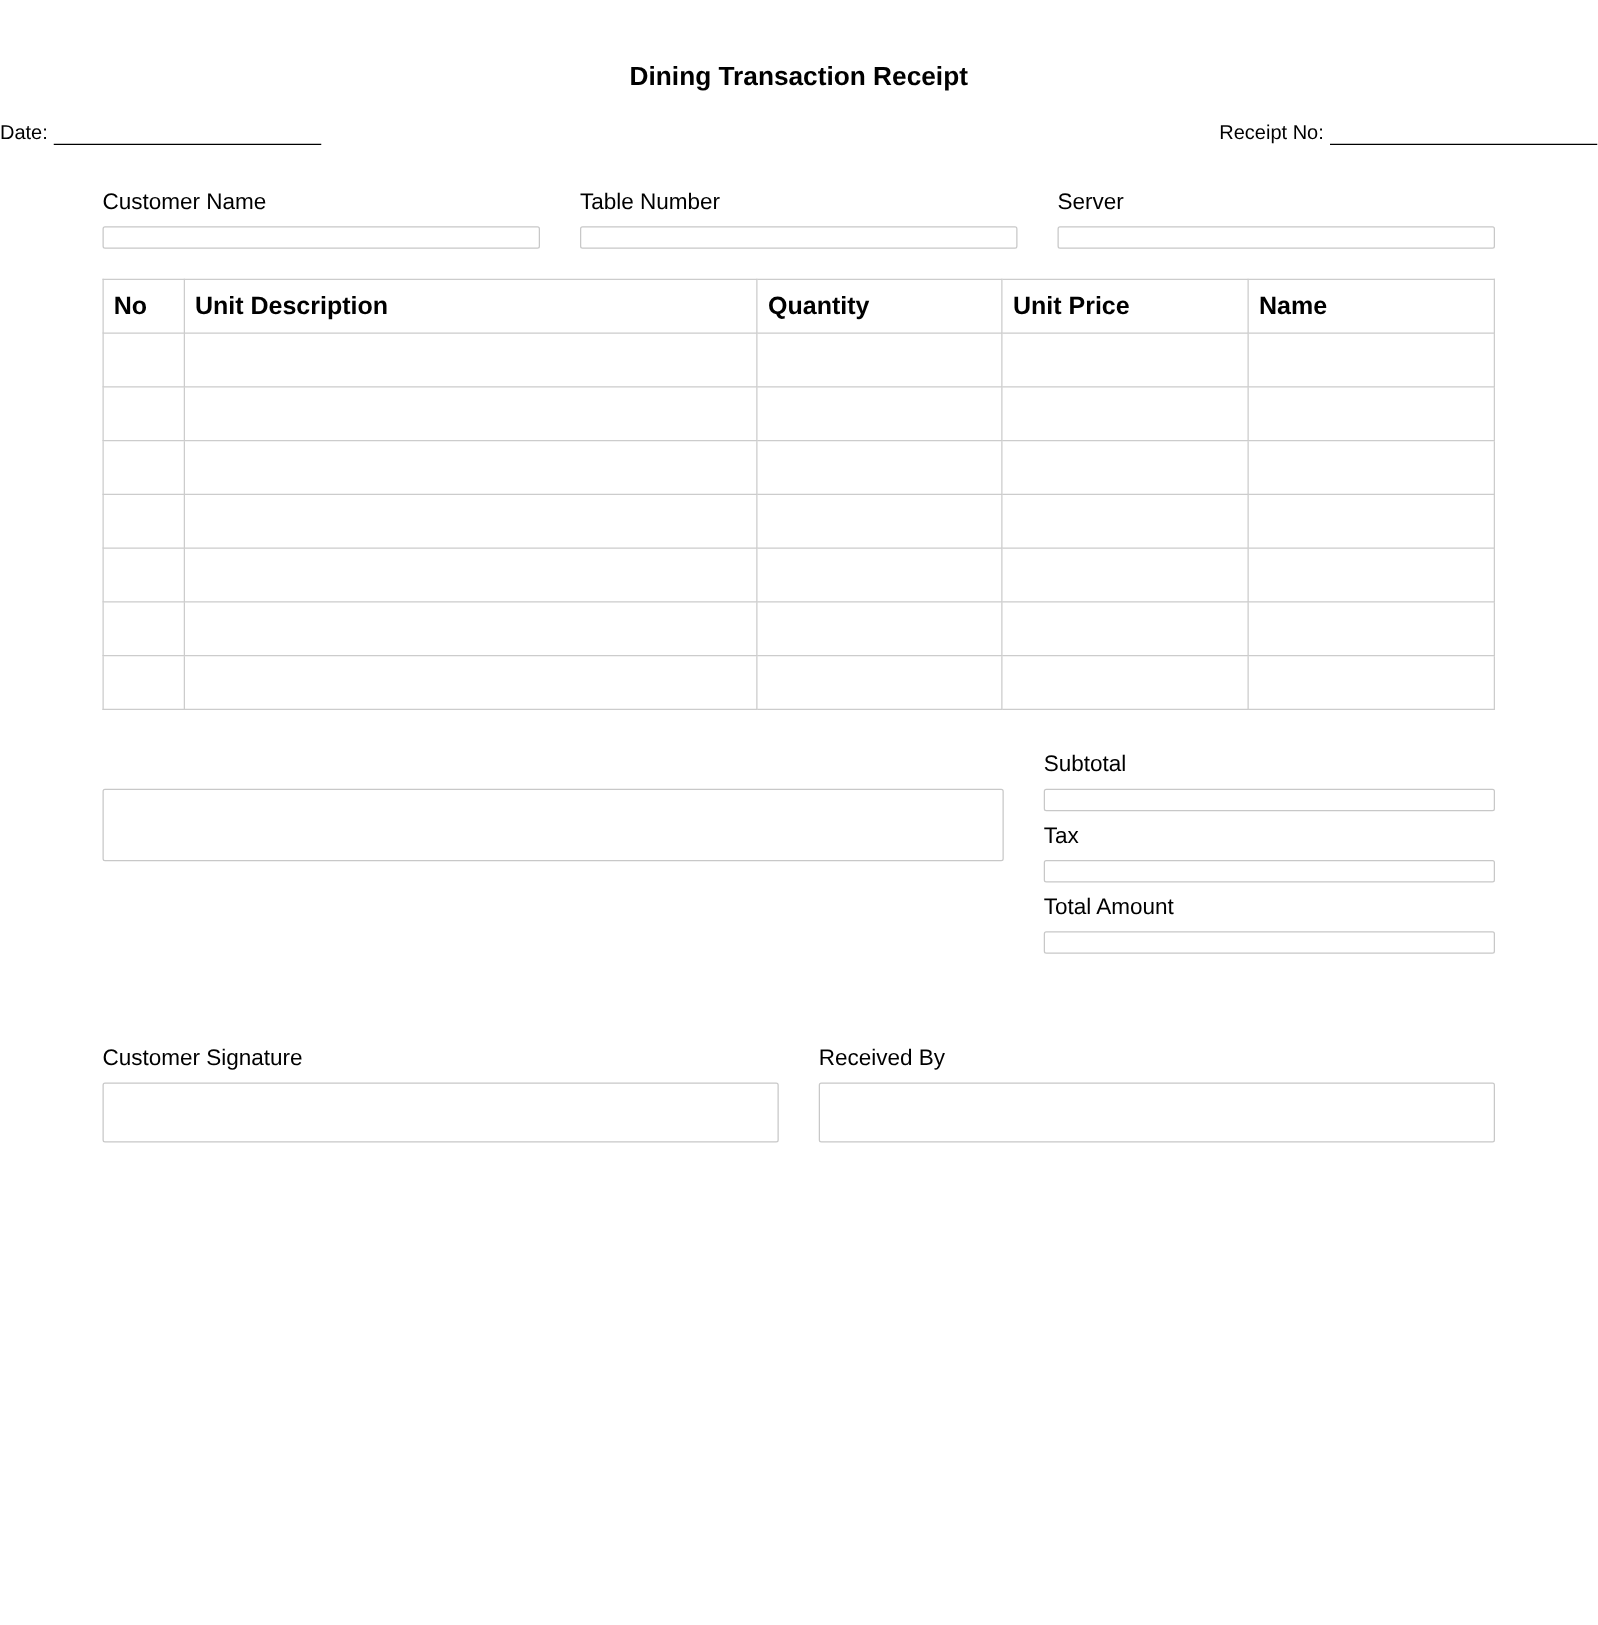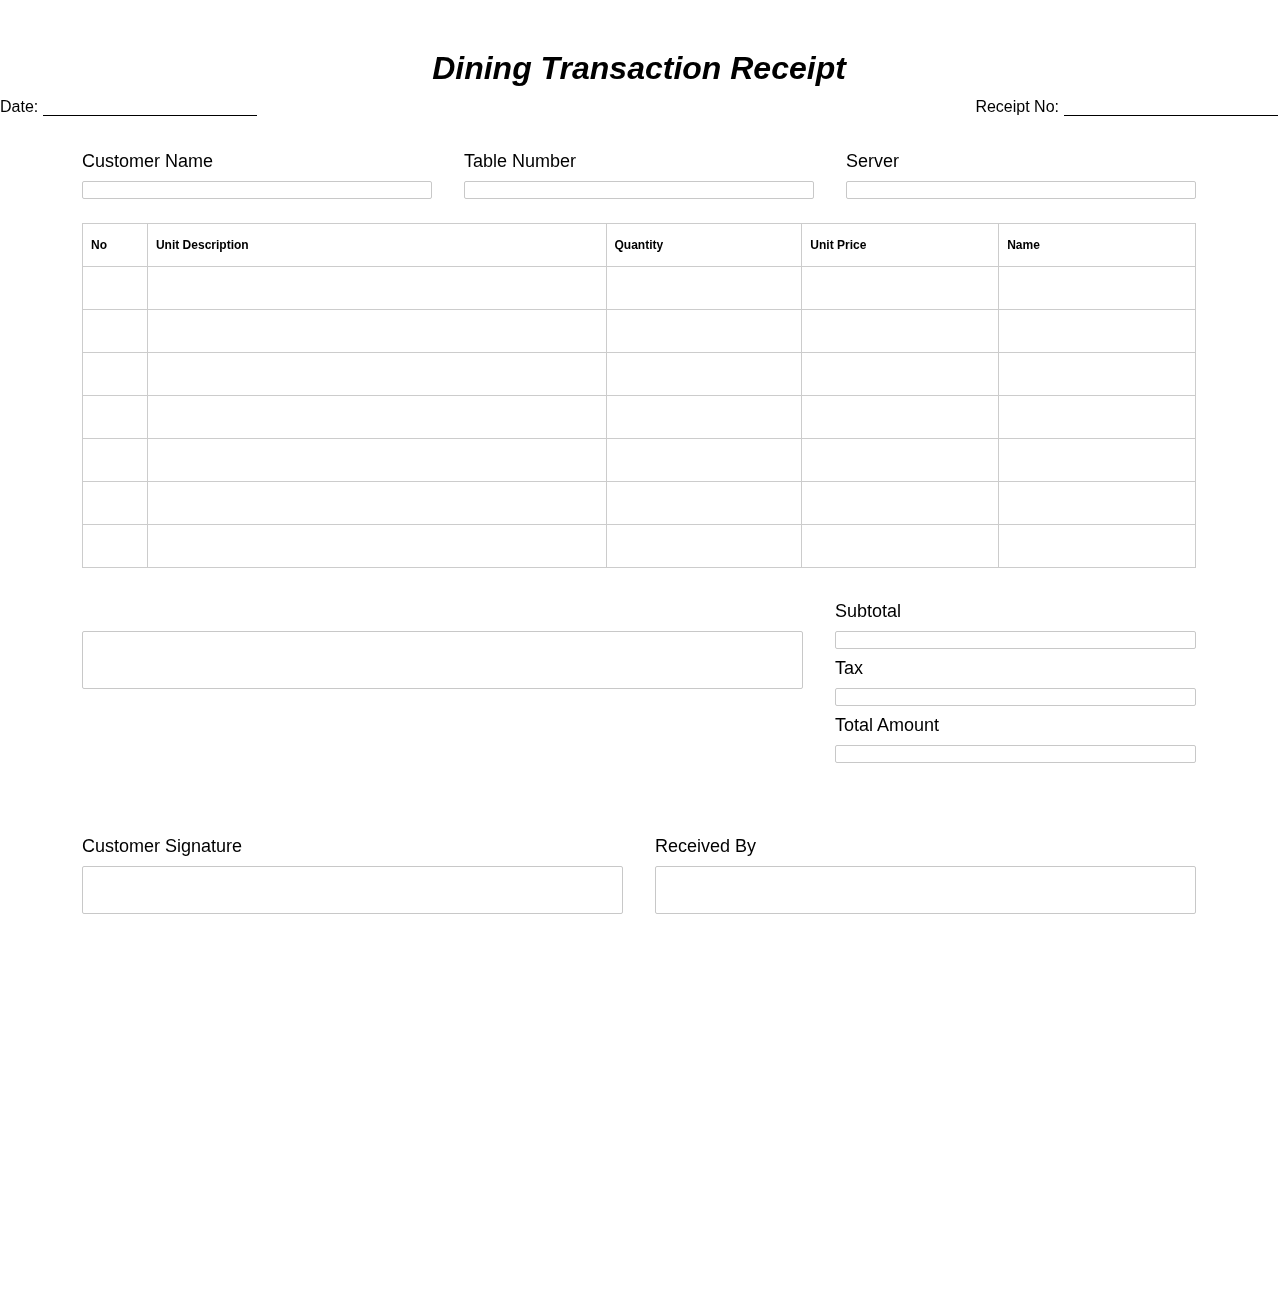--- a/index.html
+++ b/index.html
@@ -3,39 +3,39 @@
   <meta charset="utf-8">
   <style>
     * { box-sizing: border-box; }
     html, body { margin: 0; padding: 0; background: #ffffff; }
     body {
       width: 1278px; height: 1300px; position: relative;
       font-family: "Liberation Sans", sans-serif; color: #000;
     }
     .title {
       position: absolute; left: 0; top: 50px; width: 1278px;
-      text-align: center; font-size: 32px; font-weight: bold; margin: 0; font-style: italic;
+      text-align: center; font-size: 21px; font-weight: bold; margin: 0;
     }
     .meta-row {
       position: absolute; top: 98px; left: 0; width: 1278px;
       display: flex; justify-content: space-between; gap: 32px; font-size: 16px;
     }
     .meta-item { display: flex; align-items: flex-end; }
     .meta-line {
       display: inline-block; width: 214px; border-bottom: 1px solid #000;
       height: 18px; margin-left: 5px;
     }
     .field-label { position: absolute; font-size: 18px; }
     .input-box {
       position: absolute; border: 1px solid #c8c8c8; border-radius: 2px;
       background: #fff;
     }
     table.items {
       position: absolute; left: 82px; top: 223px; width: 1114px;
-      border-collapse: collapse; font-size: 12px;
+      border-collapse: collapse; font-size: 20px;
     }
     table.items th, table.items td {
       border: 1px solid #cccccc; height: 43px; padding: 0 8px; text-align: left;
     }
     table.items th { font-weight: bold; }
   </style>
 </head>
 <body>
 
 <h1 class="title">Dining Transaction Receipt</h1>

